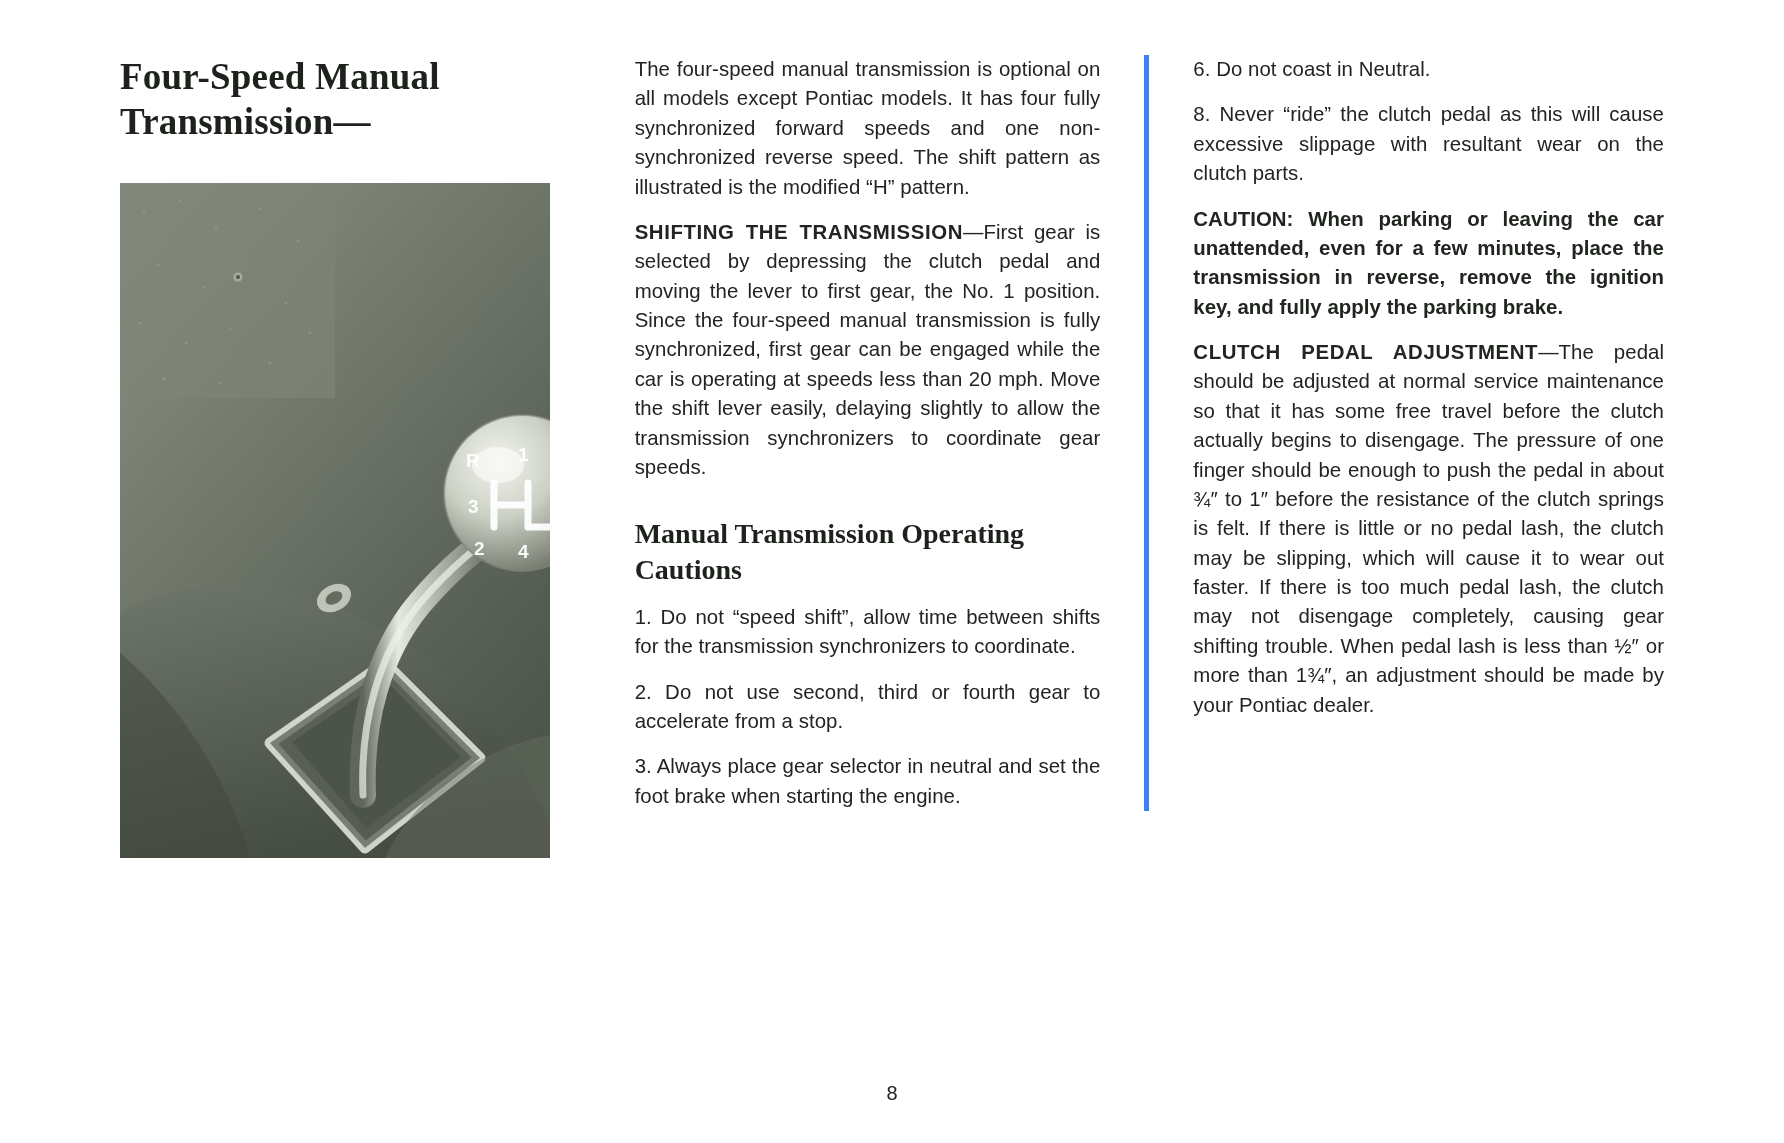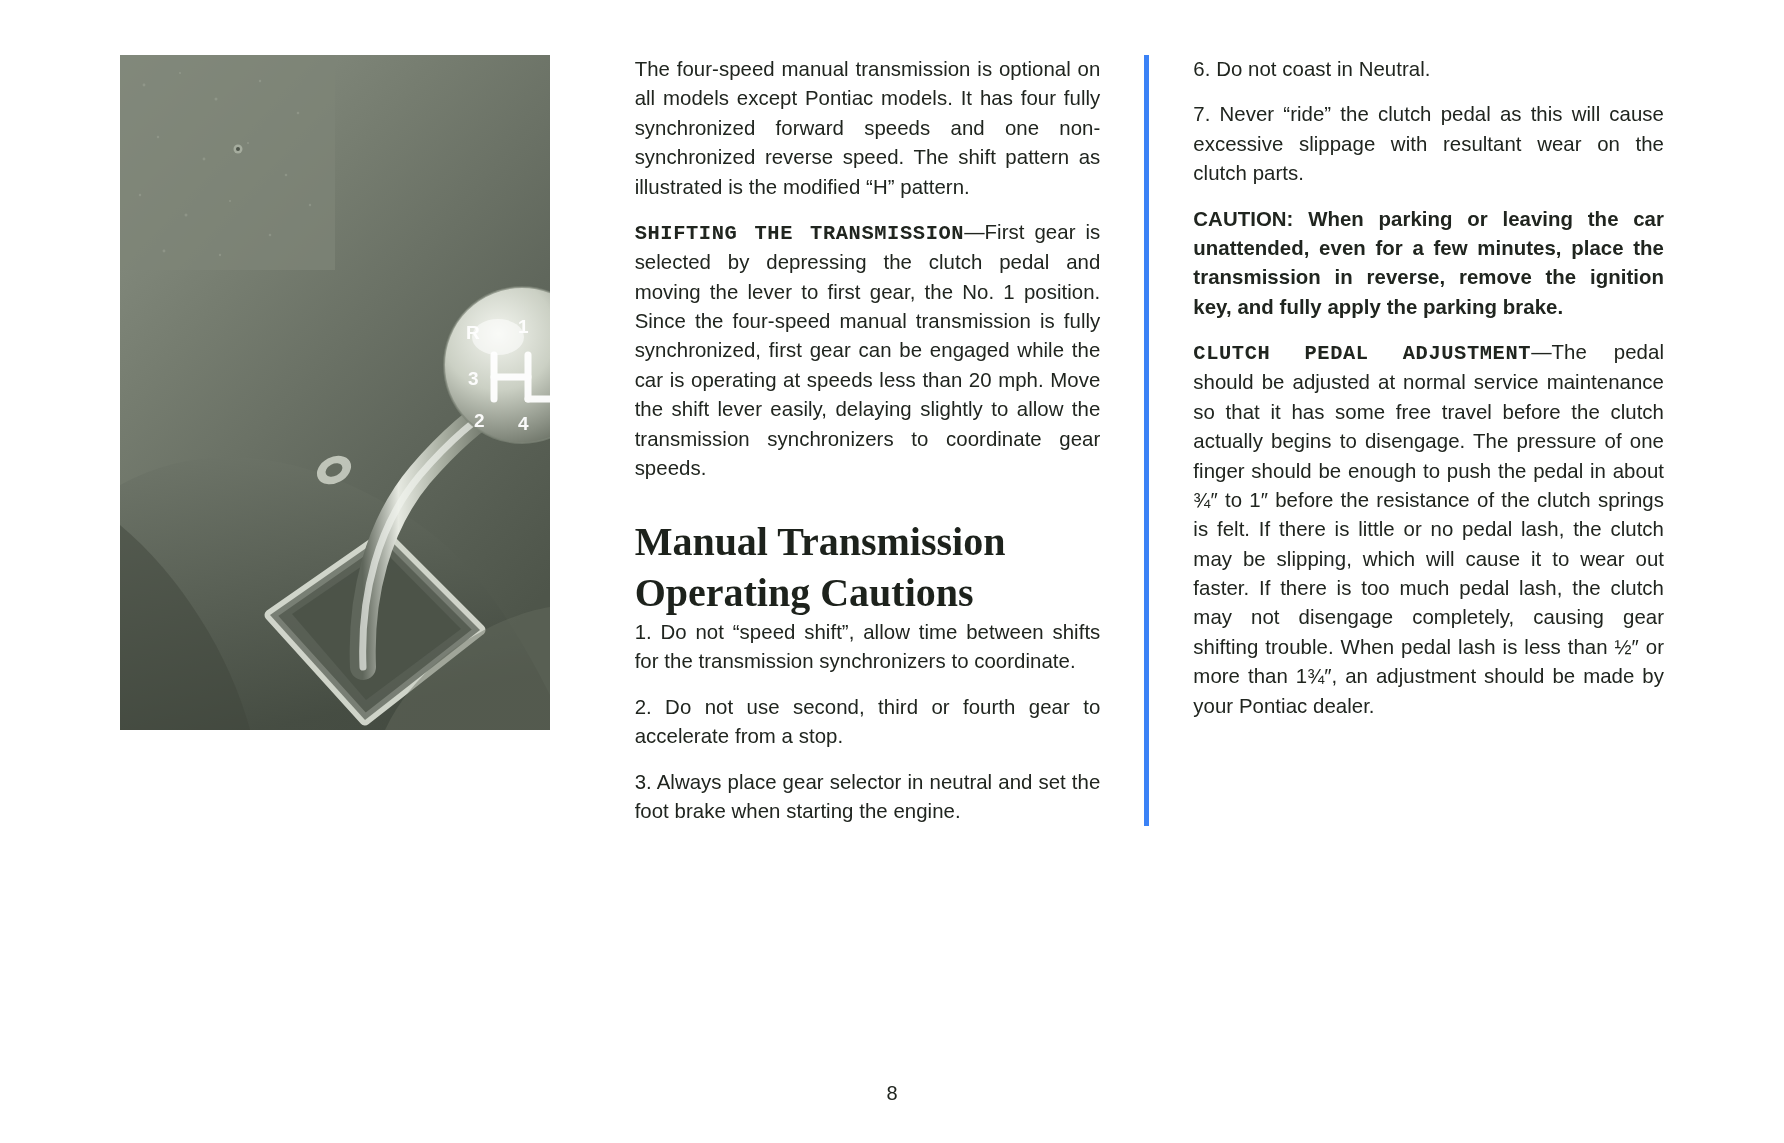--- a/index.html
+++ b/index.html
@@ -50,44 +50,43 @@
     font-weight: bold;
     font-size: 37px;
     line-height: 1.21;
     letter-spacing: 0.2px;
     color: #1d221c;
     margin: 0 0 38px 0;
   }
   .section-head {
     font-family: "Liberation Serif", serif;
     font-weight: bold;
-    font-size: 40px;
+    font-size: 28px;
     line-height: 1.26;
     color: #1d221c;
-    margin: 34px 0 0 0;
+    margin: 34px 0 16px 0;
   }
 
   
   p.body {
     font-family: "Liberation Sans", sans-serif;
     font-size: 20.4px;
     line-height: 1.44;
     text-align: justify;
     margin: 0 0 16px 0;
     color: #20251f;
     letter-spacing: 0.05px;
   }
   p.body:last-child {
     margin-bottom: 0;
     margin-top: 8px;
   }
   .run-in {
     font-weight: bold;
     letter-spacing: 0.6px;
-    font-family: Liberation Mono, monospace;
   }
   .bold-para {
     font-weight: bold;
   }
 
   
   .photo {
     position: relative;
     width: 430px;
     height: 675px;
@@ -110,20 +109,21 @@
     color: #20251f;
   }
 </style>
 </head>
 <body>
 
 <div class="page">
   <div class="columns">
 
     <div class="col col-left">
+      <h1 class="doc-title">Four-Speed Manual Transmission—</h1>
 
       <div class="photo">
         <svg width="430" height="675" viewBox="0 0 430 675">
           <defs>
             <linearGradient id="bgGrad" x1="0" y1="0" x2="0.7" y2="1">
               <stop offset="0%" stop-color="#8d9487"></stop>
               <stop offset="35%" stop-color="#767d70"></stop>
               <stop offset="70%" stop-color="#5f665b"></stop>
               <stop offset="100%" stop-color="#4e554a"></stop>
             </linearGradient>
@@ -219,21 +219,21 @@
 
       <h2 class="section-head">Manual Transmission Operating Cautions</h2>
 
       <p class="body">1. Do not “speed shift”, allow time between shifts for the transmission synchronizers to coordinate.</p>
       <p class="body">2. Do not use second, third or fourth gear to accelerate from a stop.</p>
       <p class="body">3. Always place gear selector in neutral and set the foot brake when starting the engine.</p>
     </div>
 
     <div class="col col-right">
       <p class="body">6. Do not coast in Neutral.</p>
-      <p class="body">7. Never “ride” the clutch pedal as this will cause excessive slippage with resultant wear on the clutch parts.</p>
+      <p class="body">8. Never “ride” the clutch pedal as this will cause excessive slippage with resultant wear on the clutch parts.</p>
 
       <p class="body bold-para"><span>CAUTION:</span><span> When parking or leaving the car unattended, even for a few minutes, place the transmission in reverse, remove the ignition key, and fully apply the parking brake.</span></p>
 
       <p class="body"><span class="run-in">CLUTCH PEDAL ADJUSTMENT</span><span>—The pedal should be adjusted at normal service maintenance so that it has some free travel before the clutch actually begins to disengage. The pressure of one finger should be enough to push the pedal in about ¾″ to 1″ before the resistance of the clutch springs is felt. If there is little or no pedal lash, the clutch may be slipping, which will cause it to wear out faster. If there is too much pedal lash, the clutch may not disengage completely, causing gear shifting trouble. When pedal lash is less than ½″ or more than 1¾″, an adjustment should be made by your Pontiac dealer.</span></p>
     </div>
 
   </div>
 
   <div class="page-number">8</div>
 </div>

